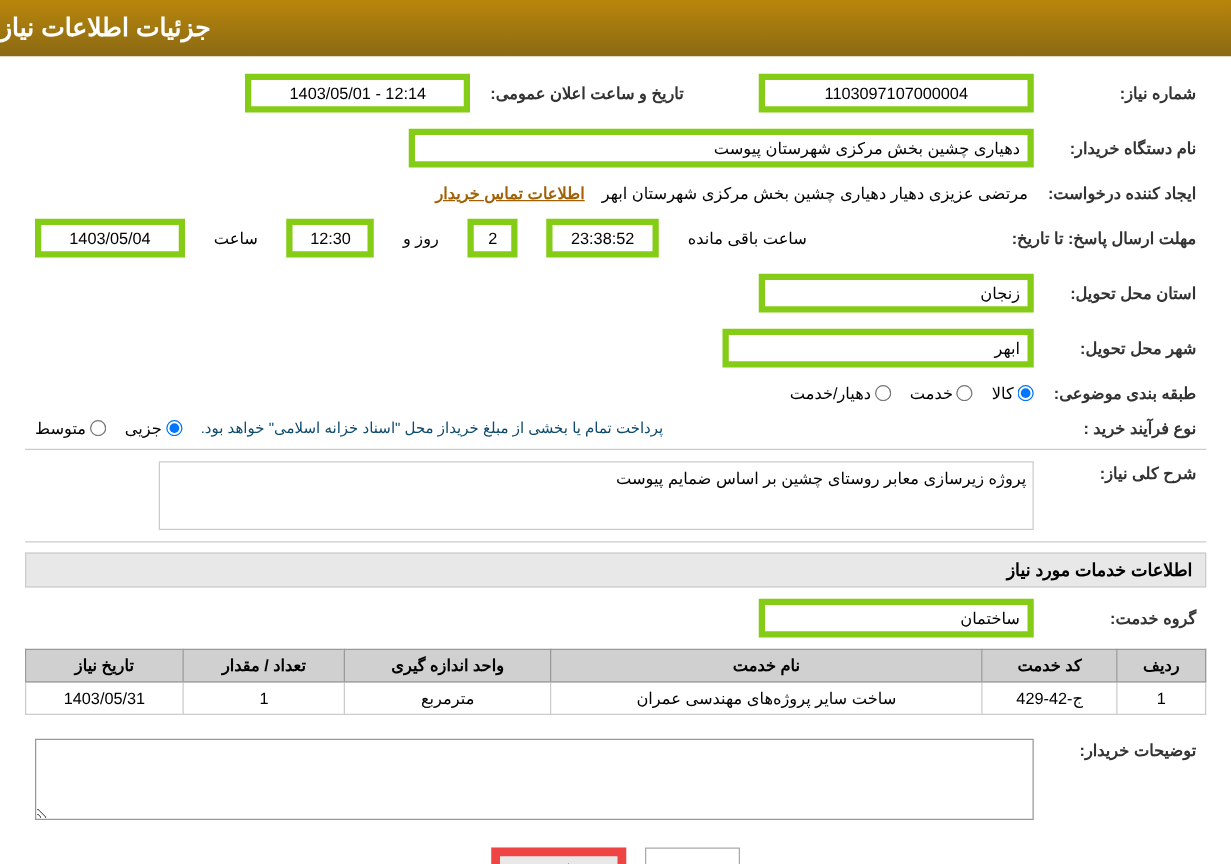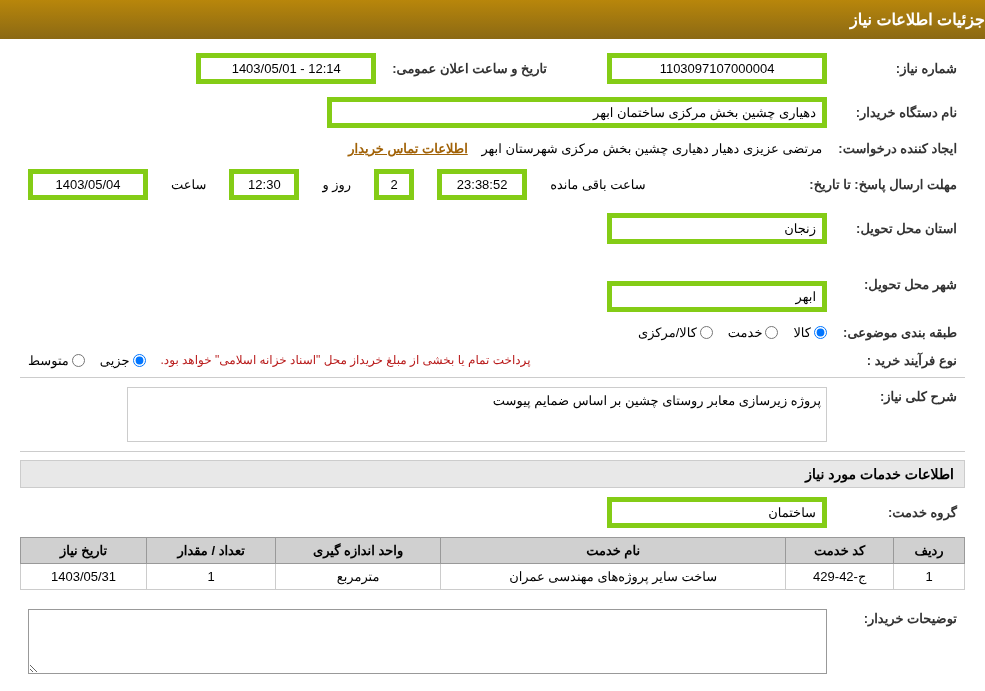--- a/index.html
+++ b/index.html
@@ -11,23 +11,23 @@
     }
     .page-wrapper {
       width: 985px;
       min-height: 691px;
       background: #fff;
       margin: 0 auto;
     }
     .header-bar {
       background: linear-gradient(to bottom, #b8860b, #8b6914);
       color: #fff;
-      text-align: right;
+      text-align: left;
       padding: 10px 0;
-      font-size: 16px;
+      font-size: 20px;
       font-weight: bold;
     }
     .main-content {
       padding: 10px 20px;
     }
     .section-title {
       background: #e8e8e8;
       border: 1px solid #ccc;
       padding: 5px 10px;
       font-weight: bold;
@@ -125,21 +125,21 @@
     .description-box {
       border: 1px solid #999;
       min-height: 65px;
       width: 100%;
       padding: 4px;
       background: #fff;
       resize: vertical;
     }
     .note-text {
       font-size: 12px;
-      color: #b91c1c;
+      color: #0c4a6e;
     }
   </style>
 </head>
 <body>
 
 <div class="page-wrapper">
 
   <div class="header-bar">
     <span>جزئیات اطلاعات نیاز</span>
   </div>
@@ -161,21 +161,21 @@
       </tr>
     </tbody>
       </table>
 
     
     <table class="info-table">
       <tbody>
           <tr>
         <td class="label-cell">نام دستگاه خریدار:</td>
         <td class="value-cell">
-          <div class="input-box" style="width:500px;">دهیاری چشین بخش مرکزی ساختمان ابهر</div>
+          <div class="input-box" style="width:500px;">دهیاری چشین بخش مرکزی شهرستان پیوست</div>
         </td>
       </tr>
     </tbody>
       </table>
 
     
     <table class="info-table">
       <tbody>
           <tr>
         <td class="label-cell">ایجاد کننده درخواست:</td>
@@ -218,21 +218,21 @@
       </tr>
     </tbody>
       </table>
 
     
     <table class="info-table">
       <tbody>
           <tr>
         <td class="label-cell">شهر محل تحویل:</td>
         <td class="value-cell">
-          <div class="input-box" style="width:220px;margin-top:24px;">ابهر</div>
+          <div class="input-box" style="width:249px;">ابهر</div>
         </td>
       </tr>
     </tbody>
       </table>
 
     
     <table class="info-table">
       <tbody>
           <tr>
         <td class="label-cell">طبقه بندی موضوعی:</td>
@@ -241,21 +241,21 @@
             <div class="radio-item">
               <input type="radio" name="category" checked="" style=""> 
                   <span>کالا</span>
             </div>
             <div class="radio-item">
               <input type="radio" name="category" style=""> 
                   <span>خدمت</span>
             </div>
             <div class="radio-item">
               <input type="radio" name="category" style=""> 
-                  <span>کالا/مرکزی</span>
+                  <span>دهیار/خدمت</span>
             </div>
           </div>
         </td>
       </tr>
     </tbody>
       </table>
 
     
     <table class="info-table">
       <tbody>

